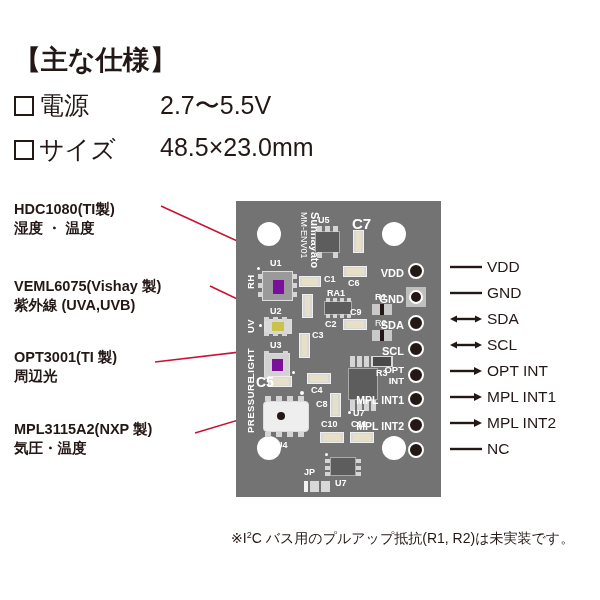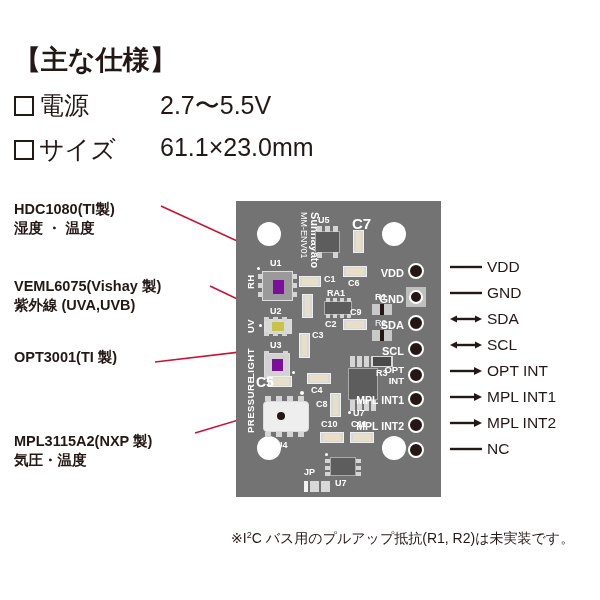--- a/index.html
+++ b/index.html
@@ -32,21 +32,21 @@
   #spec-row-size{left:14px;top:133px;}
   #spec-val-size{left:160px;top:133px;}
 
   
   .lbl-left{position:absolute;font-size:14.5px;line-height:19px;color:#231815;white-space:nowrap;font-weight:bold;}
   .lbl-left .l1{display:block;}
   .lbl-left .l2{display:block;}
   #lbl-hdc{left:14px;top:200px;}
   #lbl-veml{left:14px;top:277px;}
   #lbl-opt{left:14px;top:348px;}
-  #lbl-mpl{left:14px;top:432px;}
+  #lbl-mpl{left:14px;top:420px;}
 
   
   #leaders{position:absolute;left:0;top:0;width:600px;height:600px;pointer-events:none;}
 
   
   .lbl-right{position:absolute;font-size:15.5px;color:#231815;white-space:nowrap;left:487px;}
   .arr{position:absolute;left:450px;width:32px;height:14px;}
 
   
   #pcb{
@@ -99,32 +99,33 @@
   <div class="spec-title">【主な仕様】</div>
 
   <div class="spec-row" id="spec-row-power">
     <span class="box"></span><span class="spec-label">電源</span>
   </div>
   <div class="spec-value" id="spec-val-power">2.7〜5.5V</div>
 
   <div class="spec-row" id="spec-row-size">
     <span class="box"></span><span class="spec-label">サイズ</span>
   </div>
-  <div class="spec-value" id="spec-val-size">61.1×23.0mm</div>
+  <div class="spec-value" id="spec-val-size">48.5×23.0mm</div>
 
   <div class="lbl-left" id="lbl-hdc">
     <span class="l1">HDC1080(TI製)</span>
     <span class="l2">湿度 ・ 温度</span>
   </div>
   <div class="lbl-left" id="lbl-veml">
     <span class="l1">VEML6075(Vishay 製)</span>
     <span class="l2">紫外線 (UVA,UVB)</span>
   </div>
   <div class="lbl-left" id="lbl-opt">
     <span class="l1">OPT3001(TI 製)</span>
+    <span class="l2">周辺光</span>
   </div>
   <div class="lbl-left" id="lbl-mpl">
     <span class="l1">MPL3115A2(NXP 製)</span>
     <span class="l2">気圧・温度</span>
   </div>
 
   <svg id="leaders" viewBox="0 0 600 600">
     <line x1="161" y1="206" x2="283" y2="262" stroke="#cc1133" stroke-width="1.6"></line>
     <line x1="210" y1="286" x2="271" y2="315" stroke="#cc1133" stroke-width="1.6"></line>
     <line x1="155" y1="362" x2="274" y2="348" stroke="#cc1133" stroke-width="1.6"></line>

